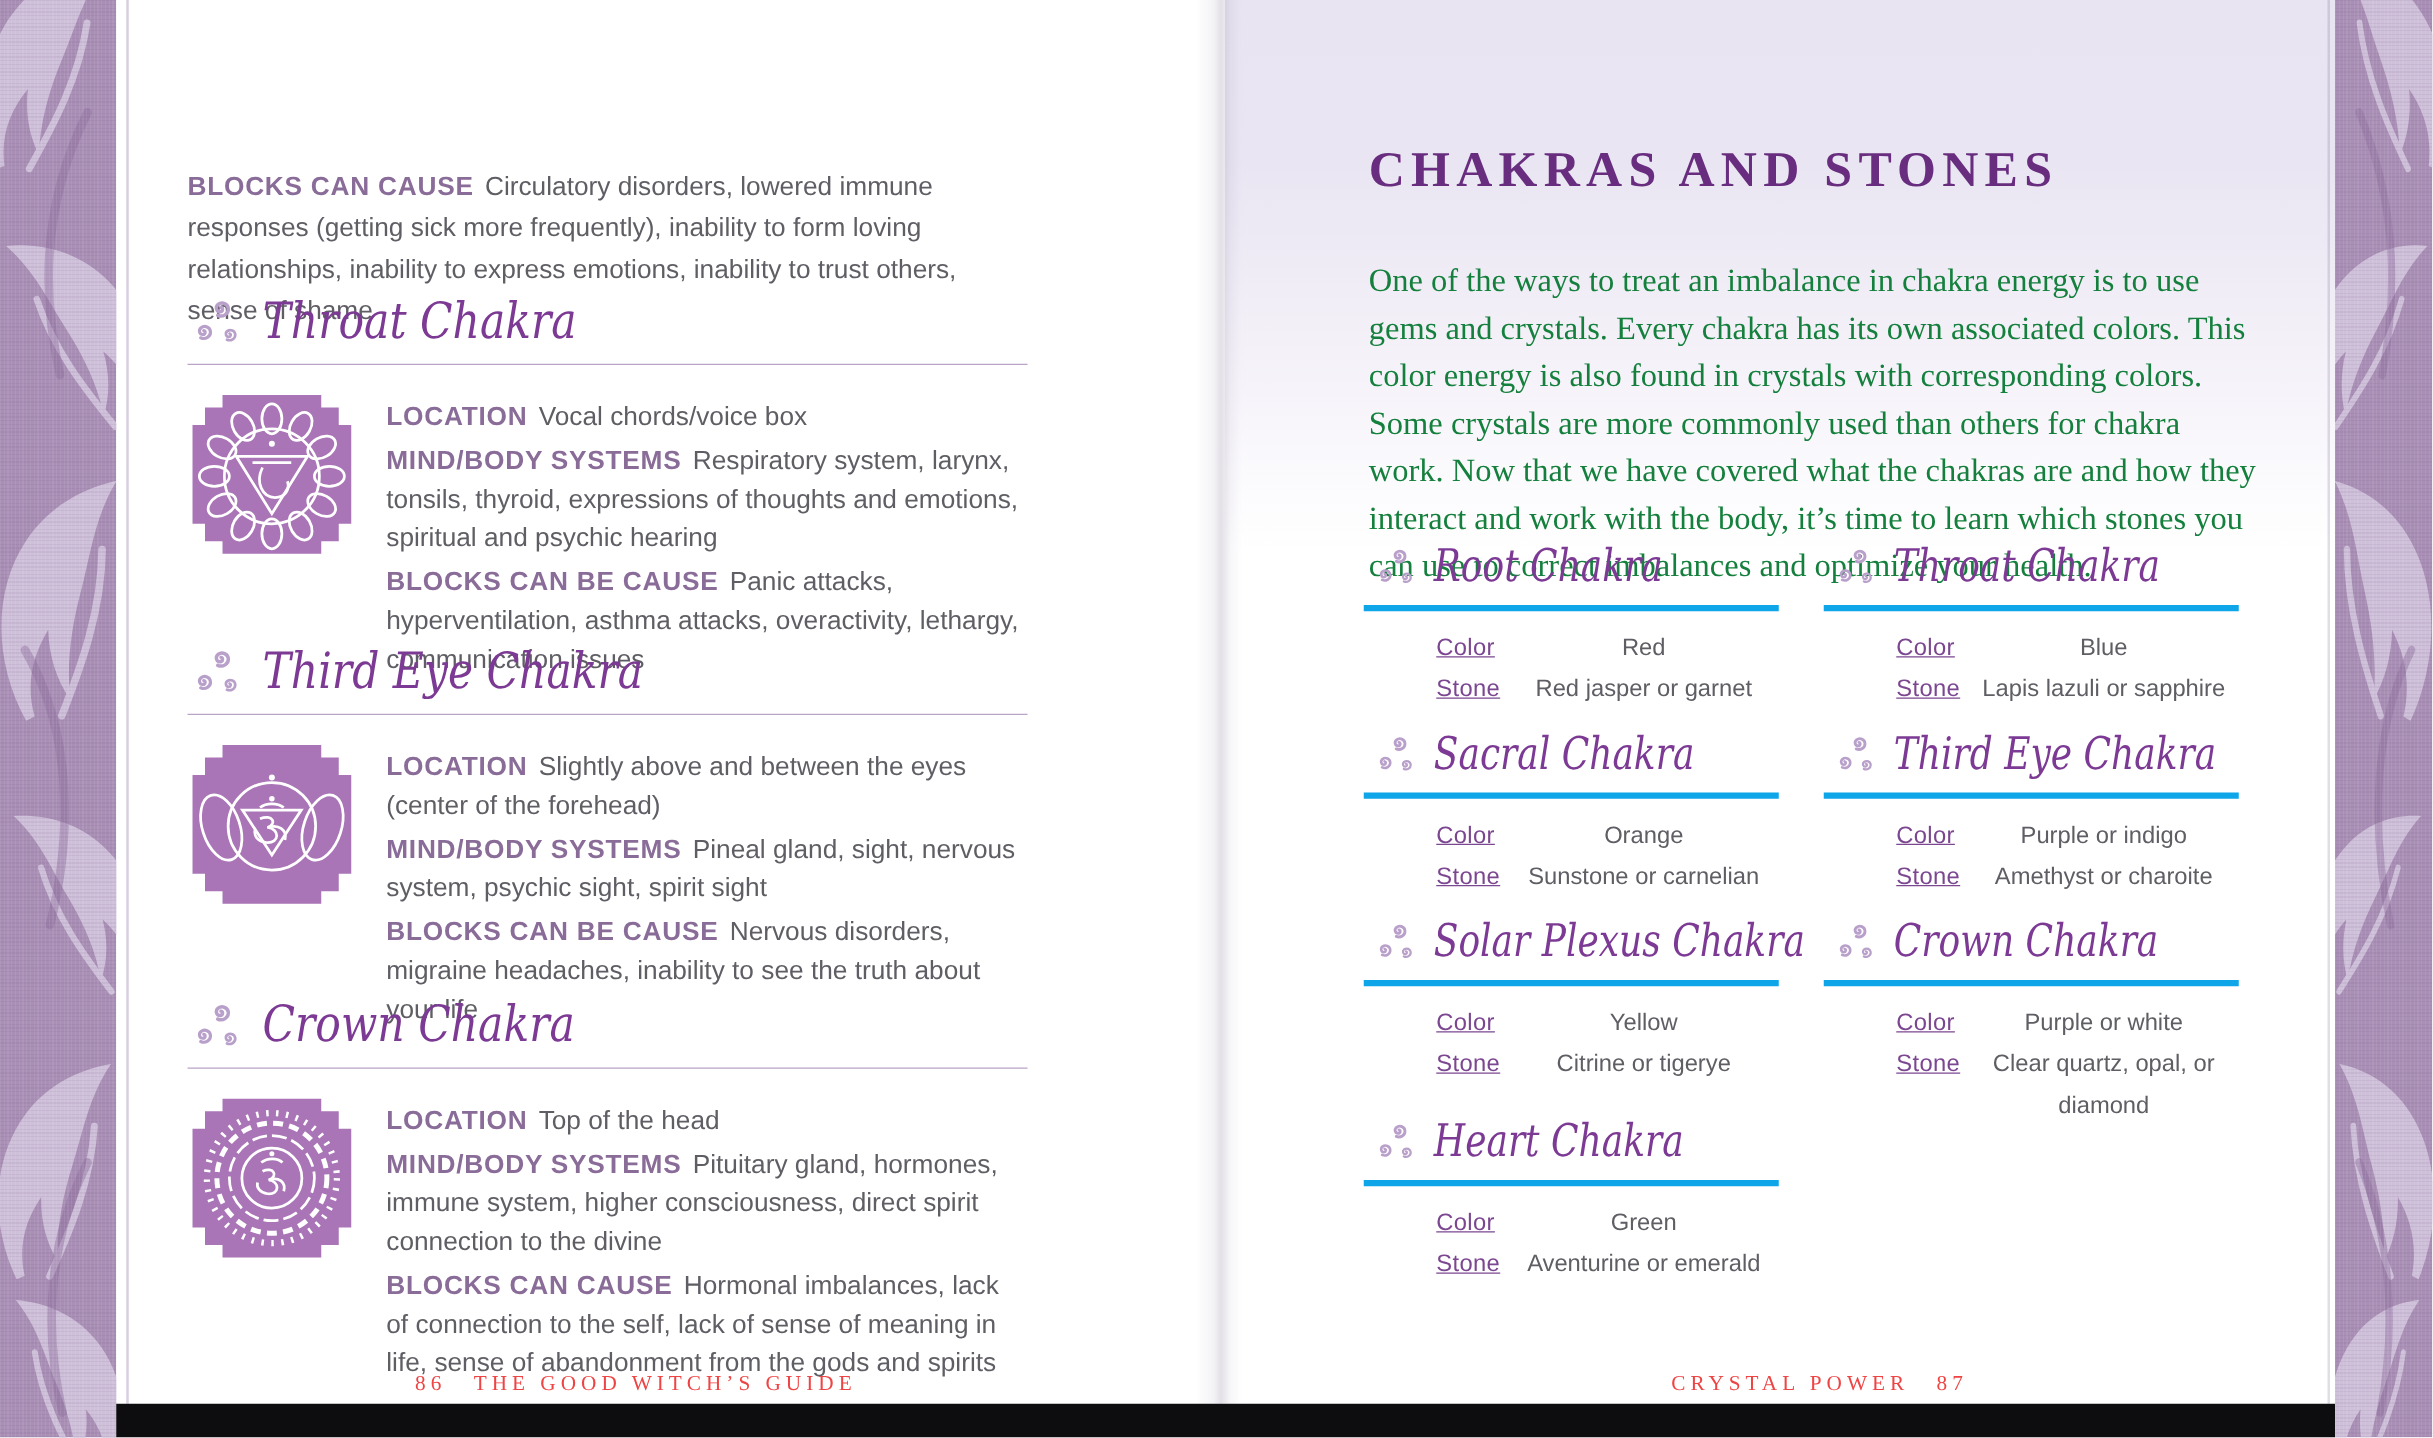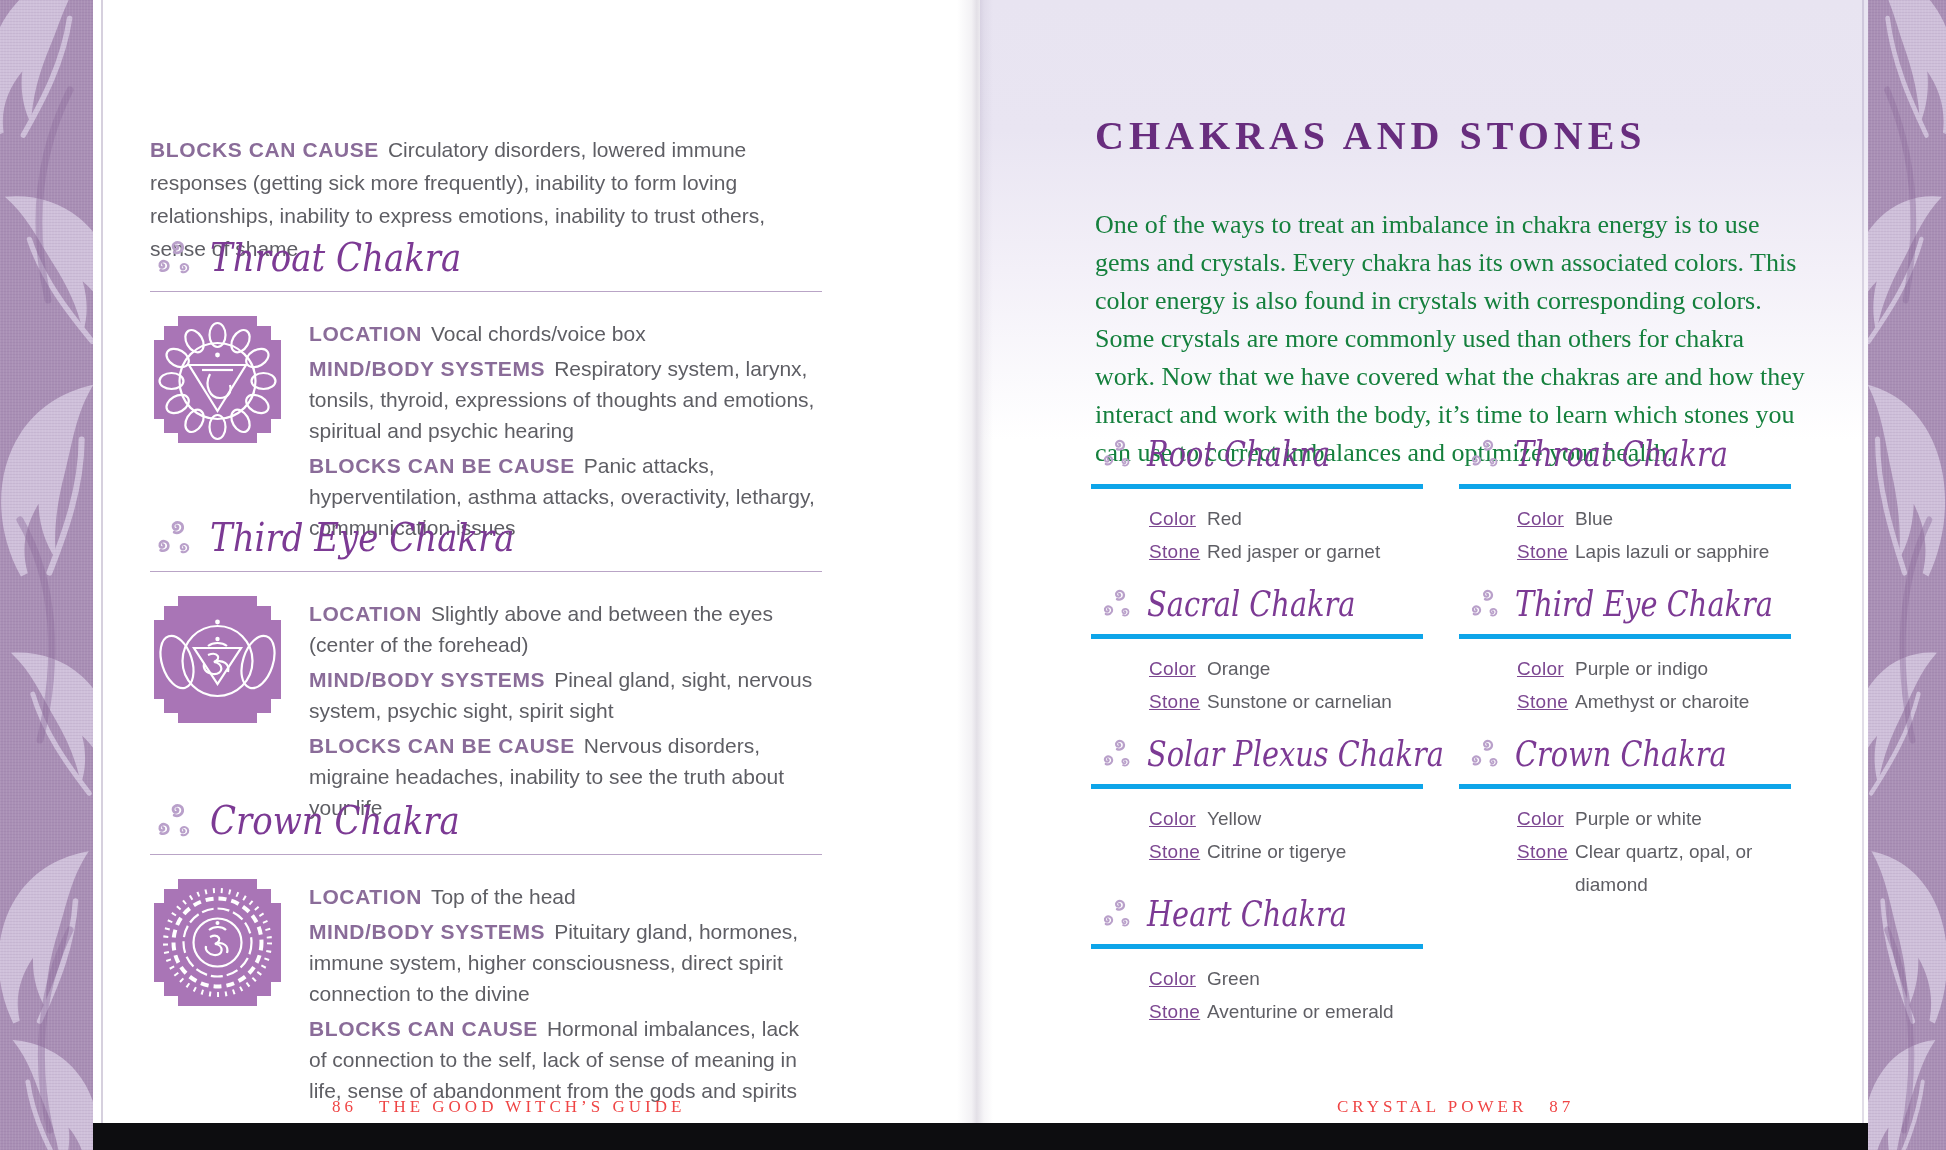--- a/index.html
+++ b/index.html
@@ -66,21 +66,21 @@
     font-family:"Liberation Serif",serif;font-size:26px;line-height:38px;color:#15803d;}
 
   .entry{position:absolute;width:332px;}
   .entry-head{display:flex;align-items:center;gap:12px;
     border-bottom:5px solid #0ea5e9;padding:0 0 8px 6px;min-height:46px;}
   .entry-head .tri{width:38px;height:38px;}
   .script-sm{font-size:36px;transform:scaleX(.80);}
   .entry-lines{margin-top:13px;padding-left:58px;font-size:19px;line-height:33px;color:#5e5e64;}
   .entry-line{display:flex;}
   .entry-lbl{flex:none;width:58px;color:#7c4791;letter-spacing:.3px;text-decoration:underline;}
-  .entry-val{flex:1;}
+  .entry-val{flex:1;text-align:center;}
 </style>
 </head>
 <body>
 
 <svg width="0" height="0" style="position:absolute" aria-hidden="true">
   <defs>
     <g id="tri-def" stroke="#b9a0ca" stroke-width="2.4" fill="none" stroke-linecap="round">
       <g transform="translate(23,11)">
           <path d="M0.3,-0.6 C1.9,-0.2 1.7,2.3 -0.3,2.4 C-2.9,2.5 -3.9,-0.9 -1.7,-2.7 C1.1,-4.9 5.1,-3.1 5.4,0.2 C5.7,3.9 1.6,6.5 -2,4.9"></path>
         </g>

